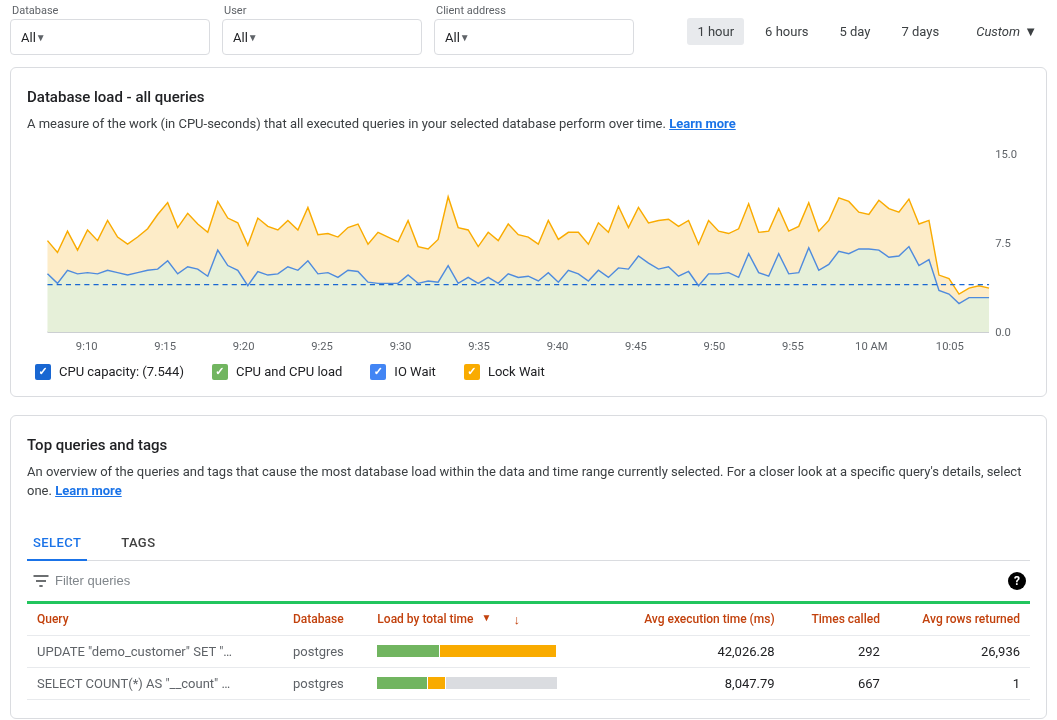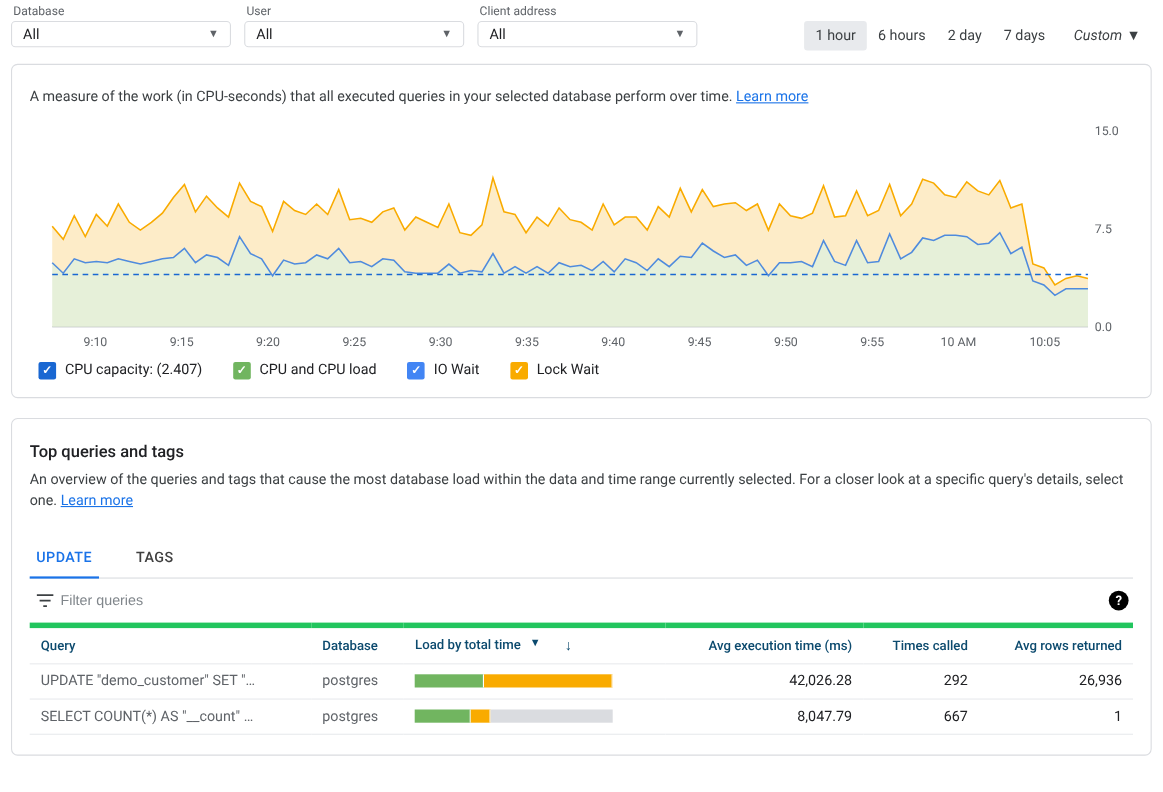--- a/index.html
+++ b/index.html
@@ -1,46 +1,46 @@
 <!DOCTYPE html>
 <html><head>
 <meta charset="utf-8">
 <style>
   * { box-sizing: border-box; margin: 0; padding: 0; }
   body { font-family: 'Google Sans', Roboto, -apple-system, Arial, sans-serif; font-size: 13px; color: #202124; background: #fff; padding: 0 10px; }
   .top-bar { display: flex; justify-content: space-between; align-items: flex-start; padding: 4px 0 12px; }
   .filters { display: flex; gap: 12px; }
   .filter-group { display: flex; flex-direction: column; gap: 2px; }
   .filter-label { font-size: 11px; color: #5f6368; padding-left: 2px; }
-  .dropdown { display: flex; align-items: center; justify-content: space-between; width: 200px; height: 24px; border: 1px solid #dadce0; border-radius: 4px; padding: 0 10px; cursor: pointer; background: #fff; }
+  .dropdown { display: flex; align-items: center; justify-content: flex-start; width: 200px; height: 36px; border: 1px solid #dadce0; border-radius: 4px; padding: 0 10px; cursor: pointer; background: #fff; }
   .dropdown .chev { font-size: 10px; color: #5f6368; }
-  .time-range { display: flex; align-items: center; gap: 0; margin-top: 14px; }
+  .time-range { display: flex; align-items: center; gap: 11px; margin-top: 14px; }
   .time-btn { padding: 6px 10px; font-size: 13px; color: #3c4043; cursor: pointer; border-radius: 3px; }
   .time-btn.active { background: #e8eaed; }
   .time-custom { display: flex; align-items: center; gap: 4px; margin-left: 6px; font-style: italic; }
   .card { border: 1px solid #dadce0; border-radius: 6px; padding: 20px 16px 16px; margin-bottom: 18px; }
   .card h2 { font-size: 15px; font-weight: 500; margin-bottom: 8px; }
   .card .desc { font-size: 13px; color: #3c4043; line-height: 1.5; }
-  .card .desc a { color: #1a73e8; text-decoration: underline; }
+  .card .desc a { color: #1a73e8; text-decoration: underline; font-weight: bold; }
   .chart-wrap { position: relative; height: 210px; margin-top: 12px; }
   .chart-svg { width: 100%; height: 100%; display: block; }
   .legend { display: flex; gap: 28px; align-items: center; margin-top: 8px; padding-left: 8px; }
   .legend-item { display: flex; align-items: center; gap: 8px; font-size: 13px; cursor: pointer; }
   .legend-check { width: 16px; height: 16px; border-radius: 2px; display: flex; align-items: center; justify-content: center; color: #fff; font-size: 11px; line-height: 1; font-weight: bold; }
   .tabs { display: flex; gap: 28px; border-bottom: 1px solid #dadce0; margin-top: 24px; }
   .tab { font-size: 13px; font-weight: 500; letter-spacing: 0.4px; padding: 10px 6px; color: #404040; cursor: pointer; position: relative; }
   .tab.active { color: #1a73e8; }
   .tab.active::after { content: ""; position: absolute; left: 0; right: 0; bottom: -1px; height: 2px; background: #1a73e8; }
   .filter-row { display: flex; align-items: center; gap: 4px; padding: 10px 4px; }
   .filter-row input { border: none; outline: none; font-size: 13px; flex: 1; color: #3c4043; }
   .filter-row input::placeholder { color: #80868b; }
   .help-icon { width: 18px; height: 18px; border-radius: 50%; background: #000; color: #fff; display: flex; align-items: center; justify-content: center; font-size: 12px; font-weight: bold; margin-left: auto; }
   table { width: 100%; border-collapse: collapse; font-size: 13px; }
   th, td { text-align: left; padding: 8px 10px; border-bottom: 1px solid #e8eaed; white-space: nowrap; }
-  th { font-weight: 500; color: #0c4a6e; border-top: 5px solid #22c55e; font-size: 12px; }
+  th { font-weight: 500; color: #c2410c; border-top: 3px solid #22c55e; font-size: 12px; }
   th.right, td.right { text-align: right; }
   .sort-col { display: inline-flex; gap: 6px; }
   .loadbar { display: flex; height: 12px; width: 180px; gap: 0; }
   .loadbar span { display: block; height: 100%; }
   .q-cell, .db-cell { overflow: hidden; text-overflow: ellipsis; max-width: 220px; color: #5f6368; }
   .filter-icon-svg { width: 20px; height: 20px; }
   .arrow-down { font-size: 13px; }
   .tri-down { font-size: 10px; margin-left: 2px; }
 </style>
 </head>
@@ -66,30 +66,31 @@
       <span class="filter-label">Client address</span>
       <div class="dropdown">
         <span>All</span>
         <span class="chev">▼</span>
       </div>
     </div>
   </div>
   <div class="time-range">
     <span class="time-btn active">1 hour</span>
     <span class="time-btn">6 hours</span>
-    <span class="time-btn">2 day</span>
+    <span class="time-btn">5 day</span>
     <span class="time-btn">7 days</span>
     <span class="time-btn time-custom">
       <span>Custom</span>
       <span class="chev">▼</span>
     </span>
   </div>
 </div>
 
 <div class="card">
+  <h2>Database load - all queries</h2>
   <p class="desc">
     <span>A measure of the work (in CPU-seconds) that all executed queries in your selected database perform over time. </span><a href="#">Learn more</a>
   </p>
   <div class="chart-wrap">
     <svg class="chart-svg" id="load-chart" viewBox="0 0 980 210" preserveAspectRatio="none">
         <text x="946" y="190" font-size="11" fill="#5f6368">0.0</text>
         <text x="946" y="101" font-size="11" fill="#5f6368">7.5</text>
         <text x="946" y="12" font-size="11" fill="#5f6368">15.0</text>
         <line x1="20" y1="186" x2="940" y2="186" stroke="#9aa0a6" stroke-width="1"></line>
         <path d="M20,186 L20,127.85333333333332 L29.78723404255319,137.34666666666666 L39.57446808510638,124.29333333333332 L49.36170212765957,127.85333333333332 L59.148936170212764,126.66666666666667 L68.93617021276596,127.85333333333332 L78.72340425531914,124.29333333333332 L88.51063829787233,126.66666666666667 L98.29787234042553,129.04 L108.08510638297872,126.66666666666667 L117.87234042553192,124.29333333333332 L127.65957446808511,123.10666666666667 L137.44680851063828,114.8 L147.2340425531915,127.85333333333332 L157.02127659574467,120.73333333333333 L166.8085106382979,123.10666666666667 L176.59574468085106,130.22666666666666 L186.38297872340428,104.11999999999999 L196.17021276595744,119.54666666666667 L205.95744680851064,124.29333333333332 L215.74468085106383,139.72 L225.531914893617,125.48 L235.31914893617022,129.04 L245.1063829787234,127.85333333333332 L254.89361702127658,120.73333333333333 L264.6808510638298,124.29333333333332 L274.468085106383,114.8 L284.25531914893617,127.85333333333332 L294.04255319148933,126.66666666666667 L303.82978723404256,131.41333333333336 L313.6170212765958,124.29333333333332 L323.4042553191489,125.48 L333.1914893617021,136.16 L342.97872340425533,137.34666666666666 L352.76595744680856,137.34666666666666 L362.55319148936167,137.34666666666666 L372.3404255319149,129.04 L382.1276595744681,137.34666666666666 L391.9148936170213,134.97333333333333 L401.70212765957444,136.16 L411.48936170212767,119.54666666666667 L421.2765957446809,137.34666666666666 L431.063829787234,131.41333333333336 L440.8510638297872,137.34666666666666 L450.63829787234044,131.41333333333336 L460.42553191489367,137.34666666666666 L470.2127659574468,127.85333333333332 L480,131.41333333333336 L489.78723404255317,130.22666666666666 L499.5744680851064,134.97333333333333 L509.36170212765956,126.66666666666667 L519.1489361702127,136.16 L528.936170212766,124.29333333333332 L538.7234042553191,127.85333333333332 L548.5106382978723,134.97333333333333 L558.2978723404256,124.29333333333332 L568.0851063829787,131.41333333333336 L577.872340425532,121.91999999999999 L587.6595744680851,123.10666666666667 L597.4468085106382,110.05333333333333 L607.2340425531916,117.17333333333333 L617.0212765957447,123.10666666666667 L626.8085106382978,120.73333333333333 L636.5957446808511,130.22666666666666 L646.3829787234042,125.48 L656.1702127659574,139.72 L665.9574468085107,127.85333333333332 L675.7446808510638,127.85333333333332 L685.5319148936171,126.66666666666667 L695.3191489361702,131.41333333333336 L705.1063829787233,107.67999999999999 L714.8936170212767,126.66666666666667 L724.6808510638298,130.22666666666666 L734.4680851063829,107.67999999999999 L744.2553191489362,127.85333333333332 L754.0425531914893,126.66666666666667 L763.8297872340426,101.74666666666667 L773.6170212765958,124.29333333333332 L783.4042553191489,118.36 L793.1914893617022,105.30666666666667 L802.9787234042553,107.67999999999999 L812.7659574468084,102.93333333333334 L822.5531914893618,102.93333333333334 L832.3404255319149,104.11999999999999 L842.127659574468,111.24000000000001 L851.9148936170213,110.05333333333333 L861.7021276595744,100.55999999999999 L871.4893617021277,119.54666666666667 L881.2765957446809,113.61333333333334 L891.063829787234,144.46666666666667 L900.8510638297873,148.02666666666667 L910.6382978723404,157.52 L920.4255319148936,151.58666666666667 L930.2127659574469,151.58666666666667 L940,151.58666666666667 L940,186 Z" fill="#e6f0d9" stroke="none"></path>
@@ -107,21 +108,21 @@
         <text x="595" y="204" font-size="11" fill="#5f6368" text-anchor="middle">9:45</text>
         <text x="671.6666666666667" y="204" font-size="11" fill="#5f6368" text-anchor="middle">9:50</text>
         <text x="748.3333333333333" y="204" font-size="11" fill="#5f6368" text-anchor="middle">9:55</text>
         <text x="825" y="204" font-size="11" fill="#5f6368" text-anchor="middle">10 AM</text>
         <text x="901.6666666666667" y="204" font-size="11" fill="#5f6368" text-anchor="middle">10:05</text>
       </svg>
   </div>
   <div class="legend">
     <div class="legend-item">
       <span class="legend-check" style="background:#1967d2">✓</span>
-      <span>CPU capacity: (2.407)</span>
+      <span>CPU capacity: (7.544)</span>
     </div>
     <div class="legend-item">
       <span class="legend-check" style="background:#71b560">✓</span>
       <span>CPU and CPU load</span>
     </div>
     <div class="legend-item">
       <span class="legend-check" style="background:#4285f4">✓</span>
       <span>IO Wait</span>
     </div>
     <div class="legend-item">
@@ -130,21 +131,21 @@
     </div>
   </div>
 </div>
 
 <div class="card" style="padding-bottom:18px">
   <h2>Top queries and tags</h2>
   <p class="desc">
     <span>An overview of the queries and tags that cause the most database load within the data and time range currently selected. For a closer look at a specific query's details, select one. </span><a href="#">Learn more</a>
   </p>
   <div class="tabs">
-    <div class="tab active">UPDATE</div>
+    <div class="tab active">SELECT</div>
     <div class="tab">TAGS</div>
   </div>
   <div class="filter-row">
     <svg class="filter-icon-svg" viewBox="0 0 24 24">
         <path d="M3 5h18v2H3zm3 6h12v2H6zm4 6h4v2h-4z" fill="#3c4043"></path>
       </svg>
     <input type="text" placeholder="Filter queries" style="">
     <span class="help-icon">?</span>
   </div>
   <table>

